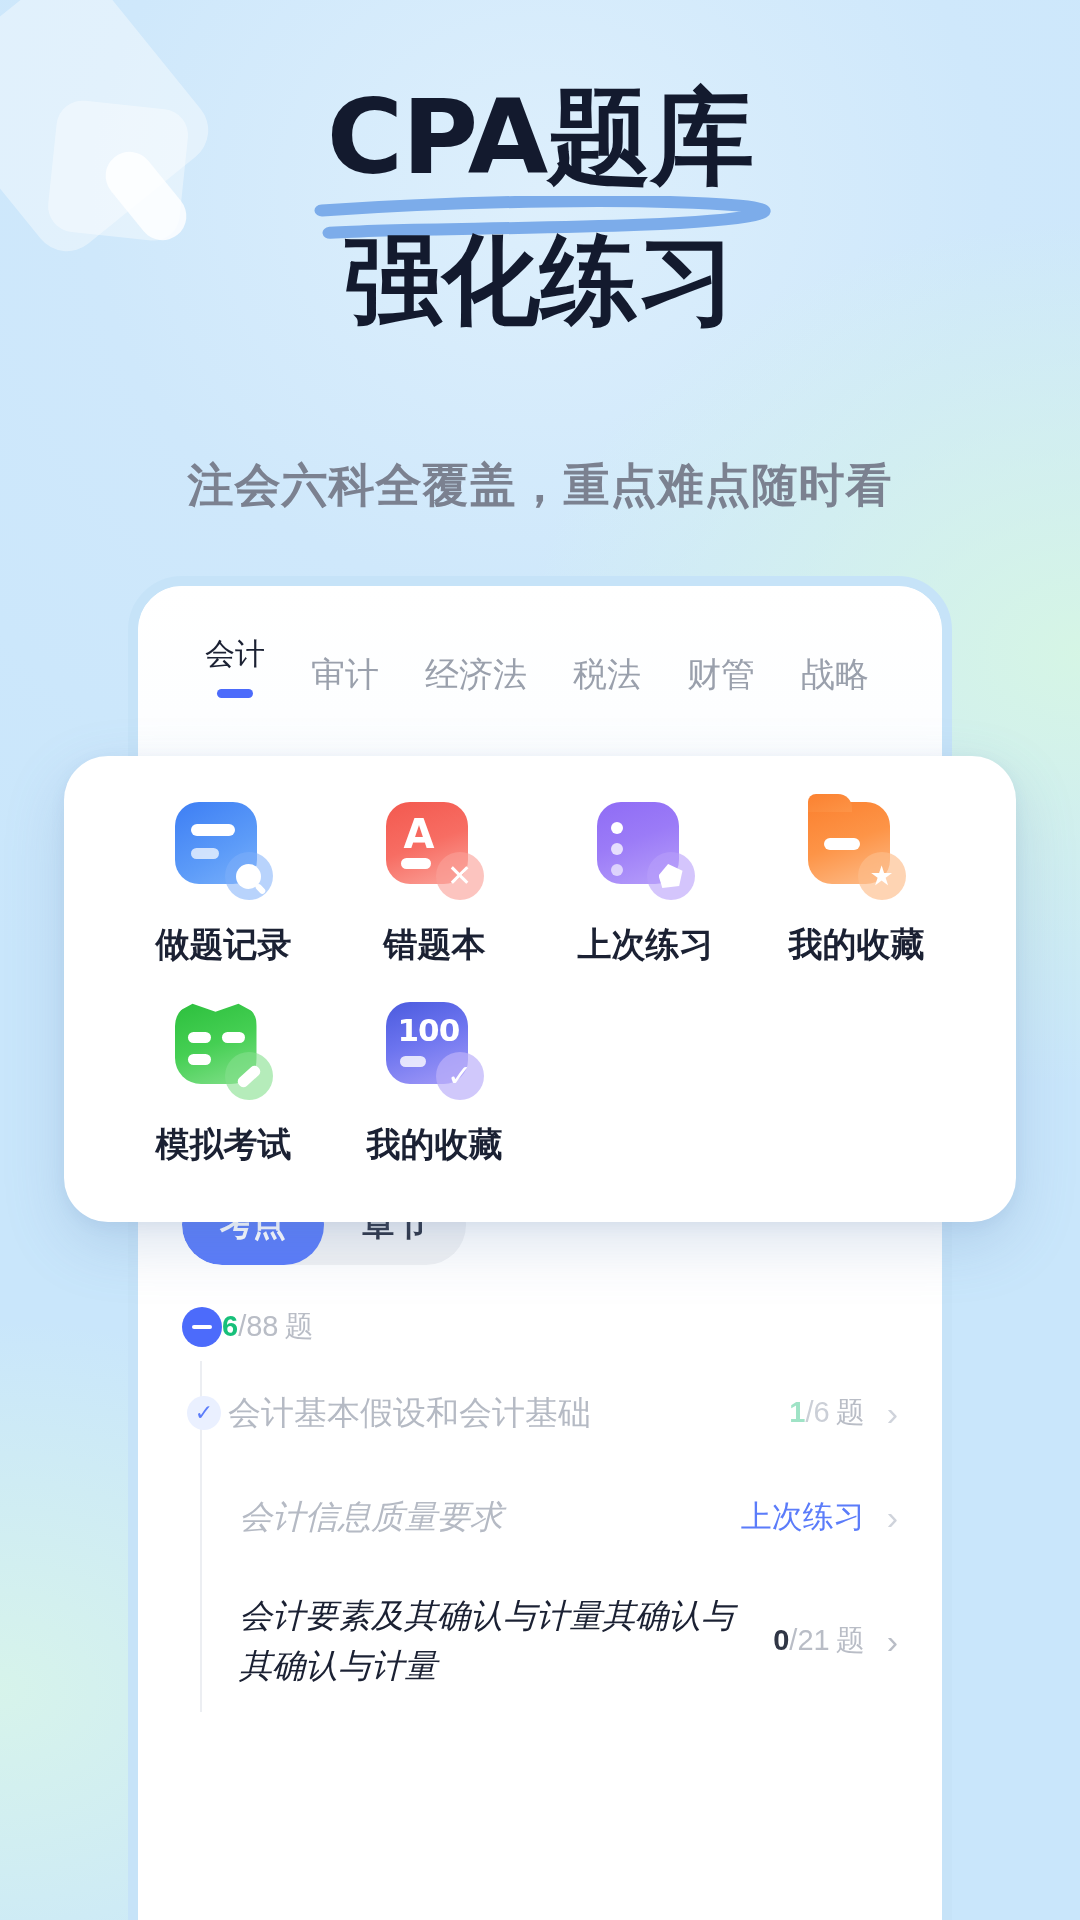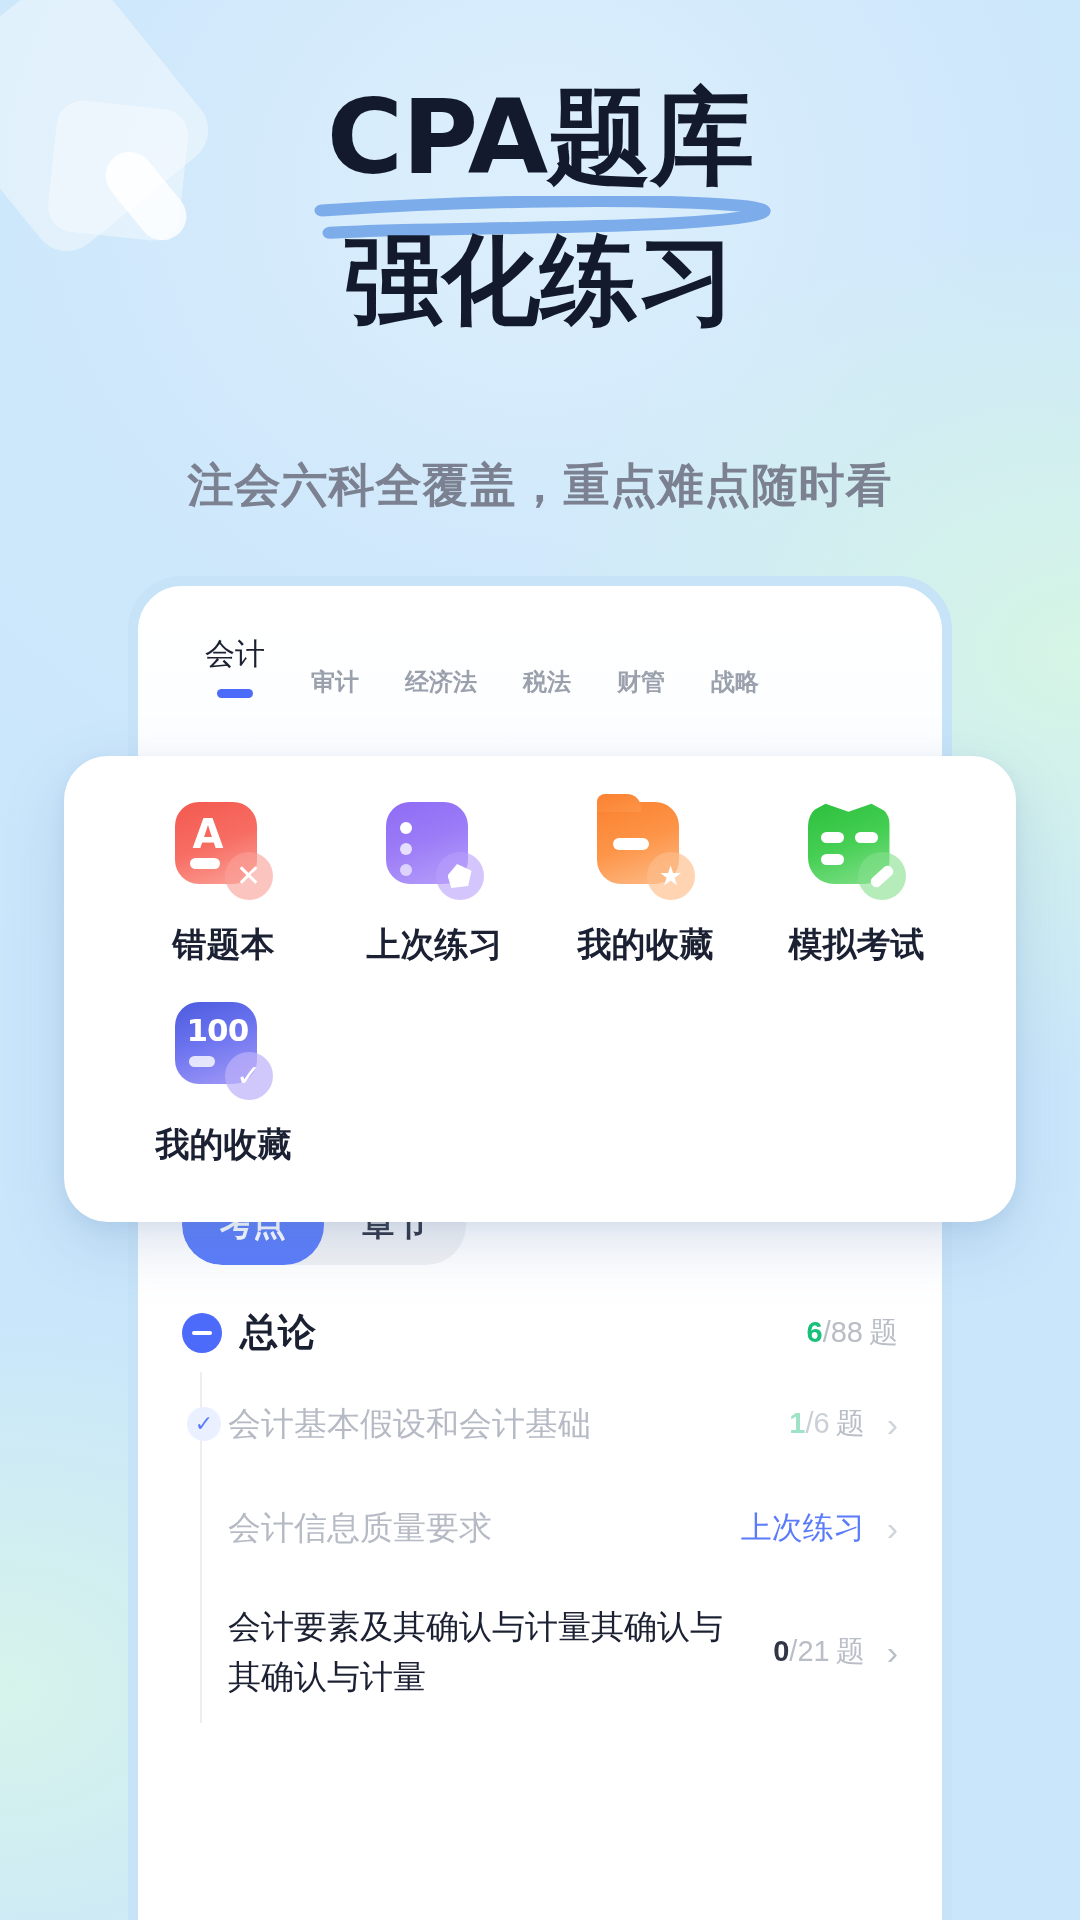--- a/index.html
+++ b/index.html
@@ -137,23 +137,23 @@
     padding: 48px 44px 0 44px;
     gap: 0;
   }
   .tab {
     flex: 0 0 auto;
     text-align: center;
     position: relative;
     padding: 0 23px;
   }
   .tab-label {
-    font-size: 24px;
+    font-size: 34px;
     color: #9aa0ac;
-    font-weight: 700;
+    font-weight: 400;
     white-space: nowrap;
   }
   .tab.active .tab-label {
     color: #1b2133;
     font-weight: 400;
     font-size: 30px;
   }
   .tab-underline {
     display: none;
     width: 36px;
@@ -242,21 +242,21 @@
   .sub-title {
     font-size: 33px;
     color: #1b2133;
     line-height: 1.5;
     flex: 1 1 auto;
     padding-right: 24px;
   }
   .sub-row.muted .sub-title { color: #b5bac4; }
   .sub-row.muted .count .done { color: #9fe3c6; }
   .sub-row.muted .count { color: #cbcfd7; }
-  .sub-row.indent .sub-title { margin-left: 0; }
+  .sub-row.indent .sub-title { margin-left: 11px; font-style: italic; }
   .last-practice { font-size: 31px; color: #5b7cfa; font-weight: 500; white-space: nowrap; }
   .chev {
     margin-left: 22px;
     color: #b9bdc6;
     font-size: 34px;
     line-height: 1;
     flex: 0 0 auto;
   }
   .sub-row.muted .chev { color: #cfd3db; }
 
@@ -435,21 +435,20 @@
           <div class="seg">章节</div>
         </div>
       </div>
 
       <div class="list">
 
         <div class="row-top">
           <div class="minus-badge">
               <i></i>
             </div>
-          <div class="row-top-title">总论</div>
           <div class="count">
             <span class="done">6</span><span>/88</span><span class="unit">题</span>
           </div>
         </div>
 
         <div class="sub-wrap">
 
           <div class="sub-row muted">
             <div class="check-badge">✓</div>
             <div class="sub-title">会计基本假设和会计基础</div>
@@ -475,20 +474,32 @@
 
         </div>
       </div>
 
     </div>
   </div>
 
   <div class="float-panel">
     <div class="grid">
 
+      <div class="cell">
+        <div class="ic ic1">
+          <div class="ic-base">
+            <span class="bar b1"></span>
+              <span class="bar b2"></span>
+          </div>
+          <div class="ic-badge">
+              <span class="mag"></span>
+            </div>
+        </div>
+        <div class="cell-label">做题记录</div>
+      </div>
 
       <div class="cell">
         <div class="ic ic2">
           <div class="ic-base">
             <span class="letA">A</span>
             <span class="bar b2"></span>
           </div>
           <div class="ic-badge">
               <span class="xmark">✕</span>
             </div>

